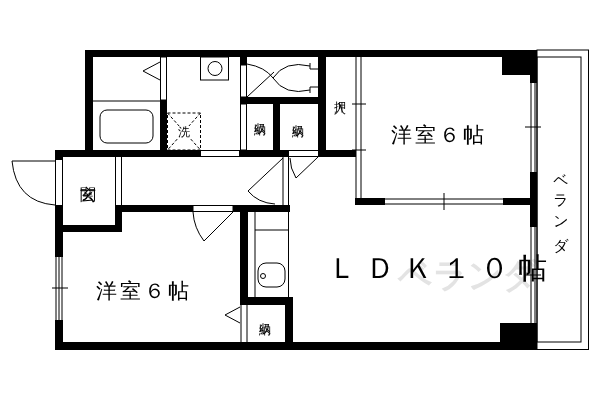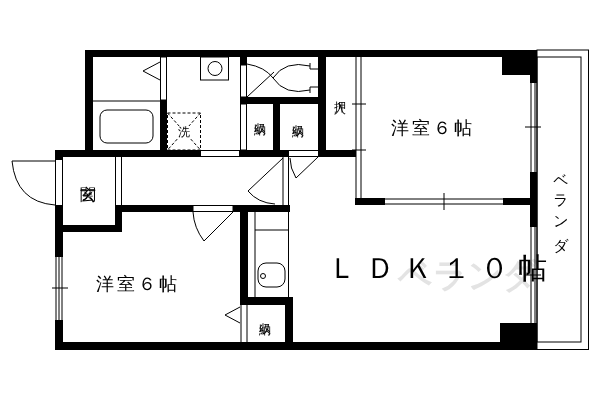--- a/index.html
+++ b/index.html
@@ -3,21 +3,21 @@
 <meta charset="utf-8">
 <style>
   html, body { margin: 0; padding: 0; background: #ffffff; }
   body { width: 600px; height: 400px; overflow: hidden; }
   #plan { position: relative; width: 600px; height: 400px; background: #ffffff; }
   #plan svg { position: absolute; left: 0; top: 0; }
   .lbl {
     position: absolute; color: #000; white-space: nowrap; line-height: 1;
     font-family: "DejaVu Sans", "Liberation Sans", sans-serif;
   }
-  .room { font-size: 18px; letter-spacing: 3px; }
+  .room { font-size: 21px; letter-spacing: 3px; margin-top: 6px; }
   .ldk { font-size: 29px; letter-spacing: 9px; font-family: Liberation Mono, monospace; }
   .vert { writing-mode: vertical-rl; text-orientation: upright; }
   .small { font-size: 12px; letter-spacing: 1px; }
   .mid { font-size: 16px; letter-spacing: 2px; }
   .wm {
     position: absolute; color: #e3e3e3; font-weight: bold; white-space: nowrap;
     font-family: "DejaVu Sans", "Liberation Sans", sans-serif; font-size: 34px; line-height: 1;
   }
 </style>
 </head>

